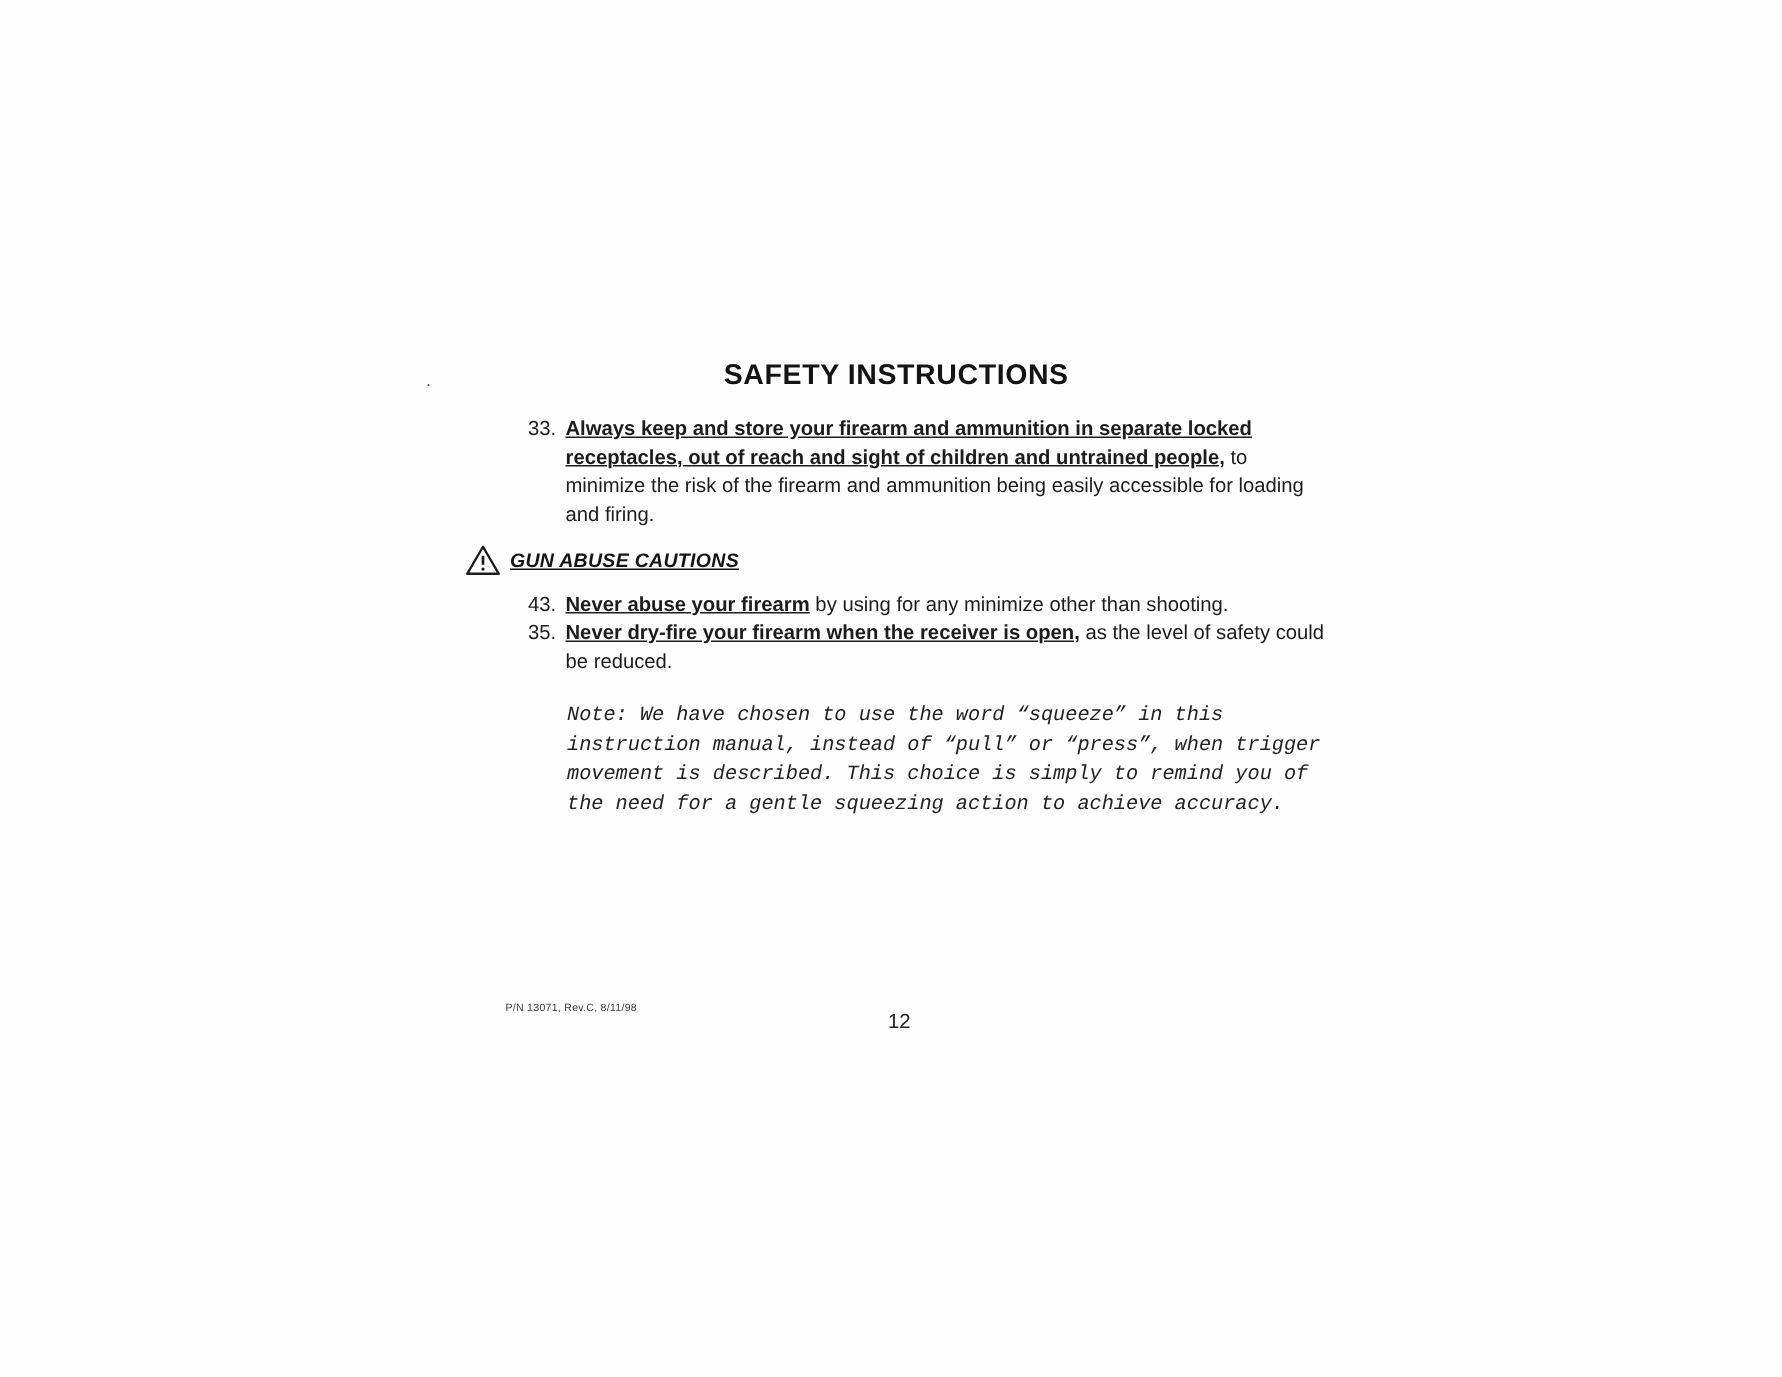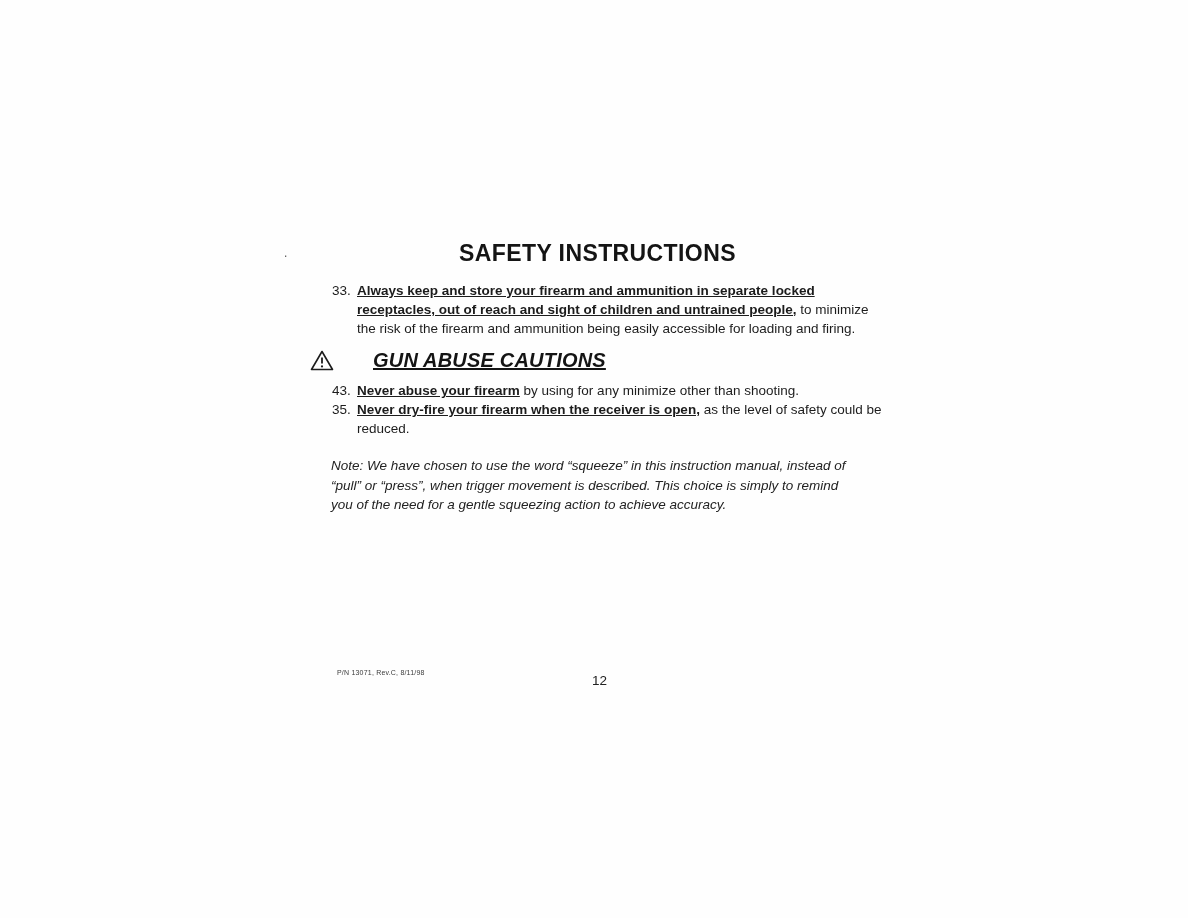--- a/index.html
+++ b/index.html
@@ -30,30 +30,30 @@
 
   .content {
     position: absolute;
     left: 310px;
     top: 240px;
     width: 575px;
   }
 
   .title {
     text-align: center;
-    font-size: 23px;
+    font-size: 19px;
     font-weight: bold;
     letter-spacing: 0.4px;
     color: #141414;
     margin-bottom: 14px;
   }
 
   .list-item {
     display: flex;
-    margin-left: 22px;
+    margin-left: 42px;
     font-size: 13.5px;
     line-height: 19px;
   }
 
   .num {
     width: 25px;
     flex-shrink: 0;
   }
 
   .txt { flex: 1; }
@@ -68,37 +68,37 @@
   }
 
   .warning-icon {
     width: 24px;
     height: 21px;
     margin-right: 6px;
     flex-shrink: 0;
   }
 
   .section-heading {
-    font-size: 20px;
+    font-size: 13px;
     font-weight: bold;
     font-style: italic;
     text-decoration: underline;
     letter-spacing: 0.2px;
     color: #141414;
-    margin-left: 33px;
   }
 
   .note {
-    margin-left: 21px;
+    margin-left: 68px;
     margin-top: 18px;
     width: 515px;
     font-size: 13.5px;
     line-height: 19.5px;
     font-style: italic;
     color: #222;
+    font-family: Liberation Mono, monospace;
   }
 
   .footer-part {
     position: absolute;
     left: 337px;
     top: 669px;
     font-size: 7px;
     color: #3a3a3a;
     letter-spacing: 0.2px;
   }

